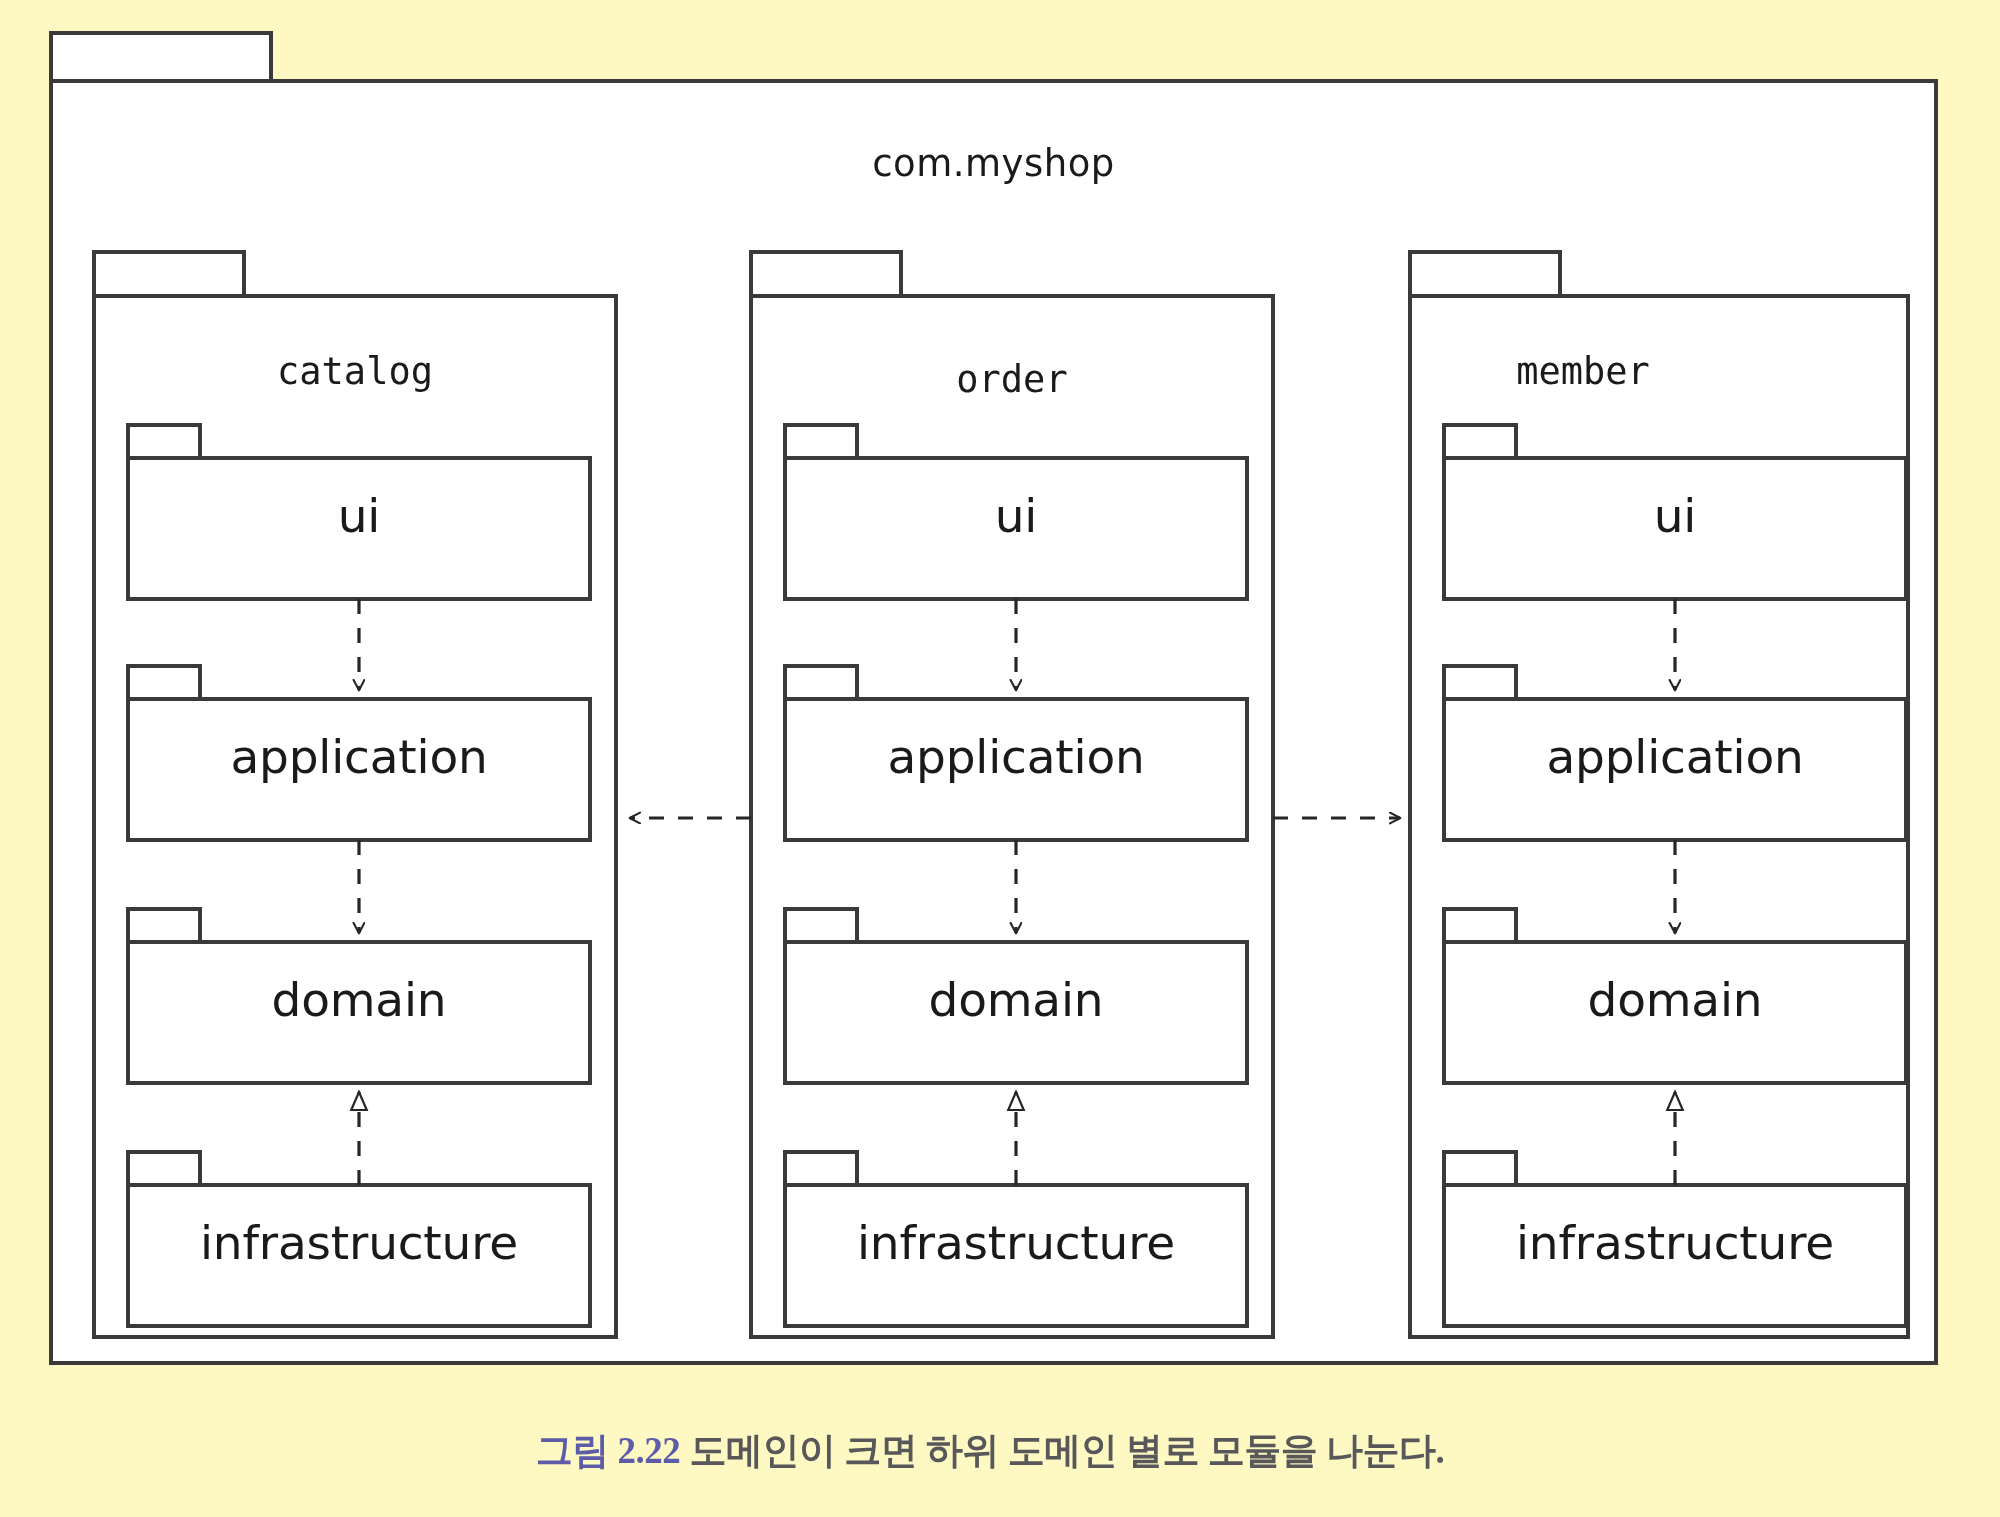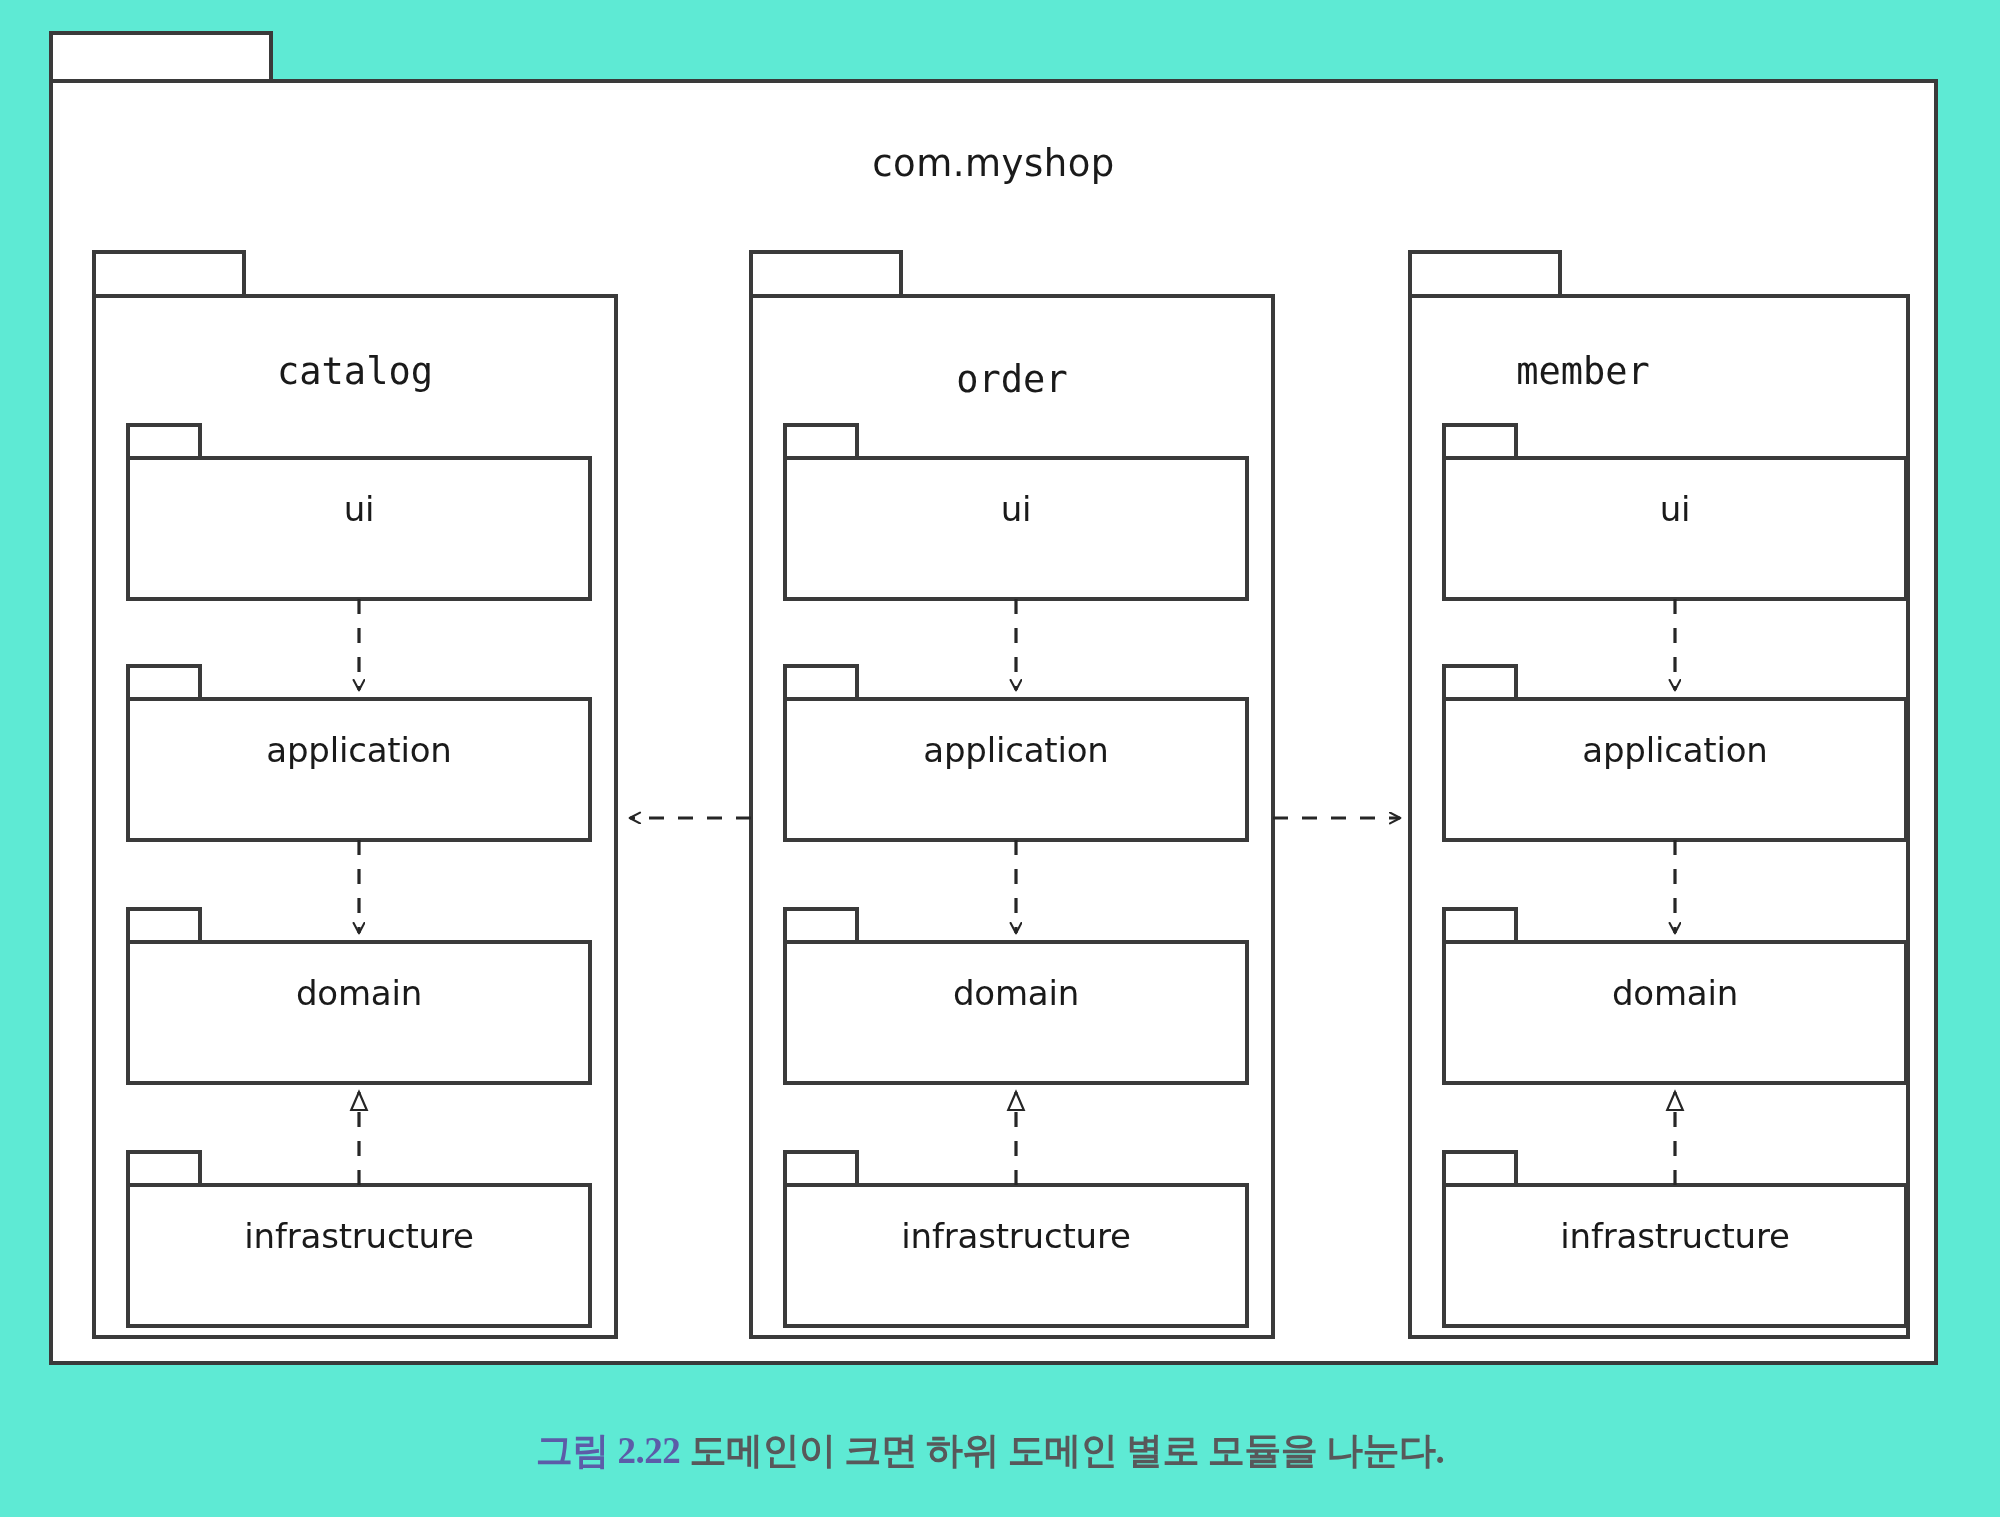--- a/index.html
+++ b/index.html
@@ -9,21 +9,21 @@
     background: #ffffff;
   }
   body {
     font-family: "DejaVu Sans", sans-serif;
     -webkit-font-smoothing: antialiased;
   }
   #page {
     position: relative;
     width: 2000px;
     height: 1517px;
-    background: #5eead4;
+    background: #fef9c3;
     overflow: hidden;
   }
 
   
   #diagram {
     position: absolute;
     left: 0;
     top: 0;
     width: 2000px;
     height: 1390px;
@@ -47,21 +47,21 @@
     letter-spacing: 0.5px;
   }
   .lbl-group {
     font-family: "DejaVu Sans Mono", monospace;
     font-size: 37px;
     letter-spacing: 0px;
     margin-top: 22px;
   }
   .lbl-layer {
     font-family: "DejaVu Sans", sans-serif;
-    font-size: 34px;
+    font-size: 47px;
     letter-spacing: -0.2px;
   }
 
   
   #caption {
     position: absolute;
     left: 40px;
     top: 1428px;
     width: 1900px;
     font-family: Liberation Serif, serif;

